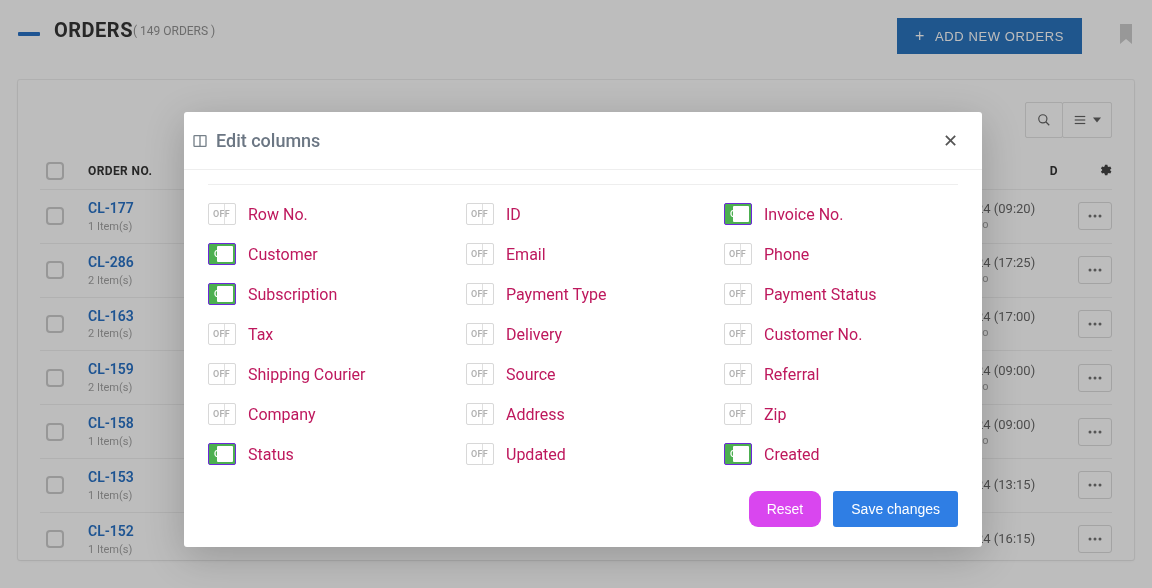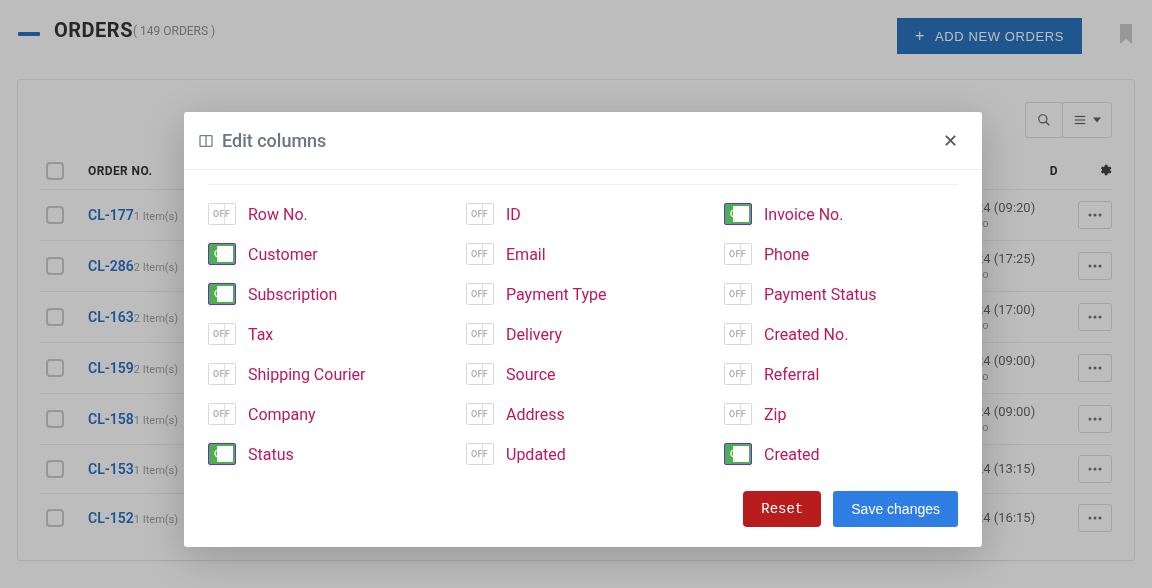--- a/index.html
+++ b/index.html
@@ -25,55 +25,55 @@
   .tool-btn + .tool-btn { margin-left: -1px; }
   .hamburger-caret { padding: 0 10px; width: auto; gap: 6px; }
 
   .list-area { padding: 6px 22px 0 22px; }
   .list-head { display: flex; align-items: center; gap: 18px; padding: 18px 0 8px 0; border-bottom: 1px solid transparent; }
   .checkbox { width: 18px; height: 18px; border: 2px solid #c7c7c7; border-radius: 4px; margin: 0 6px 0 6px; }
   .col-order-label { font-size: 12px; font-weight: 700; color: #222; letter-spacing: 0.4px; }
   .head-gear { margin-left: auto; color: #333; font-size: 14px; cursor: pointer; }
 
   .row { display: flex; align-items: center; gap: 18px; padding: 10px 0; border-top: 1px solid #eee; }
-  .order-block { display: flex; min-width: 120px; text-align: right; }
+  .order-block { display: flex; flex-direction: column; min-width: 120px; }
   .order-link { color: #1565c0; font-weight: 600; font-size: 14px; line-height: 1.2; }
   .order-items { font-size: 11px; color: #9a9a9a; margin-top: 3px; }
   .row-spacer { flex: 1; }
   .row-time { font-size: 13px; color: #5a5a5a; white-space: nowrap; }
   .row-ago { font-size: 11px; color: #9a9a9a; margin-top: 2px; }
   .row-actions { width: 34px; height: 28px; border: 1px solid #d9d9d9; border-radius: 3px; display: flex; align-items: center; justify-content: center; color: #666; cursor: pointer; margin-left: 14px; }
 
   
   .overlay { position: absolute; inset: 0; background: rgba(51,51,51,0.32); }
 
   
   .modal { position: absolute; top: 112px; left: 184px; width: 798px; background: #fff; border-radius: 3px; box-shadow: 0 10px 40px rgba(0,0,0,0.2); }
-  .modal-header { display: flex; align-items: center; padding: 18px 24px 18px 14px; border-bottom: 1px solid #eee; }
+  .modal-header { display: flex; align-items: center; padding: 18px 24px 18px 8px; border-bottom: 1px solid #eee; }
   .columns-icon { width: 16px; height: 16px; margin-right: 8px; display: inline-flex; }
   .columns-icon svg { width: 16px; height: 16px; stroke: #768089; fill: none; }
   .modal-title { font-size: 18px; color: #6b7683; font-weight: 500; }
   .modal-close { margin-left: auto; color: #555; font-size: 18px; cursor: pointer; line-height: 1; }
 
   .modal-body { padding: 14px 24px 10px 24px; }
   .divider { height: 1px; background: #eee; margin-bottom: 18px; }
   .columns-grid { display: grid; grid-template-columns: repeat(3, 1fr); column-gap: 24px; row-gap: 18px; }
   .col-item { display: flex; align-items: center; gap: 12px; }
   .col-label { font-size: 16px; color: #be185d; }
 
   .toggle { width: 28px; height: 22px; border-radius: 2px; position: relative; display: inline-flex; align-items: center; cursor: pointer; font-size: 9px; letter-spacing: 0.3px; font-weight: 600; }
   .toggle.off { border: 1px solid #d8d8d8; background: #fff; color: #b0b0b0; }
   .toggle.off .knob { position: absolute; left: 0; top: 0; width: 16px; height: 20px; border-right: 1px solid #e0e0e0; }
   .toggle.off .txt { position: absolute; right: 5px; top: 50%; transform: translateY(-50%); }
   .toggle.on { background: #4caf50; color: #fff; border: 1px solid #6d28d9; }
   .toggle.on .knob { position: absolute; right: 2px; top: 2px; width: 16px; height: 16px; background: #fff; border-radius: 1px; }
   .toggle.on .txt { position: absolute; left: 5px; top: 50%; transform: translateY(-50%); }
 
   .modal-footer { display: flex; justify-content: flex-end; gap: 12px; padding: 16px 24px 20px 24px; }
-  .btn-secondary { background: #b91c1c; color: #fff; border: none; padding: 10px 18px; font-size: 14px; border-radius: 4px; cursor: pointer; font-family: Liberation Mono, monospace; }
+  .btn-secondary { background: #d946ef; color: #fff; border: none; padding: 10px 18px; font-size: 14px; border-radius: 9px; cursor: pointer; }
   .btn-primary { background: #2f7ee4; color: #fff; border: none; padding: 10px 18px; font-size: 14px; border-radius: 3px; cursor: pointer; }
 </style>
 </head>
 <body>
 
 <div class="page">
 
   <div class="header">
     <div class="header-left">
       <div class="collapse-dash"></div>
@@ -356,21 +356,21 @@
               <span class="txt">OFF</span>
               <span class="knob"></span>
             </div>
             <span class="col-label">Delivery</span>
           </div>
           <div class="col-item">
             <div class="toggle off">
               <span class="txt">OFF</span>
               <span class="knob"></span>
             </div>
-            <span class="col-label">Created No.</span>
+            <span class="col-label">Customer No.</span>
           </div>
           <div class="col-item">
             <div class="toggle off">
               <span class="txt">OFF</span>
               <span class="knob"></span>
             </div>
             <span class="col-label">Shipping Courier</span>
           </div>
           <div class="col-item">
             <div class="toggle off">

